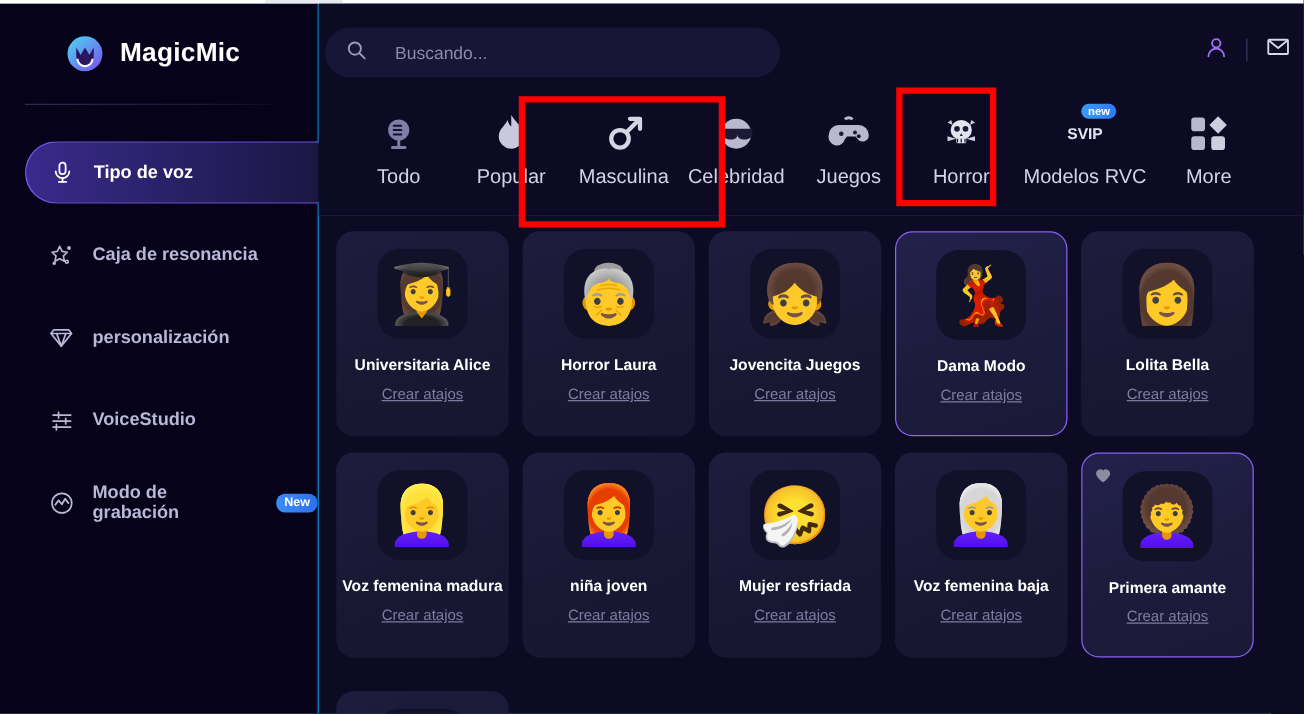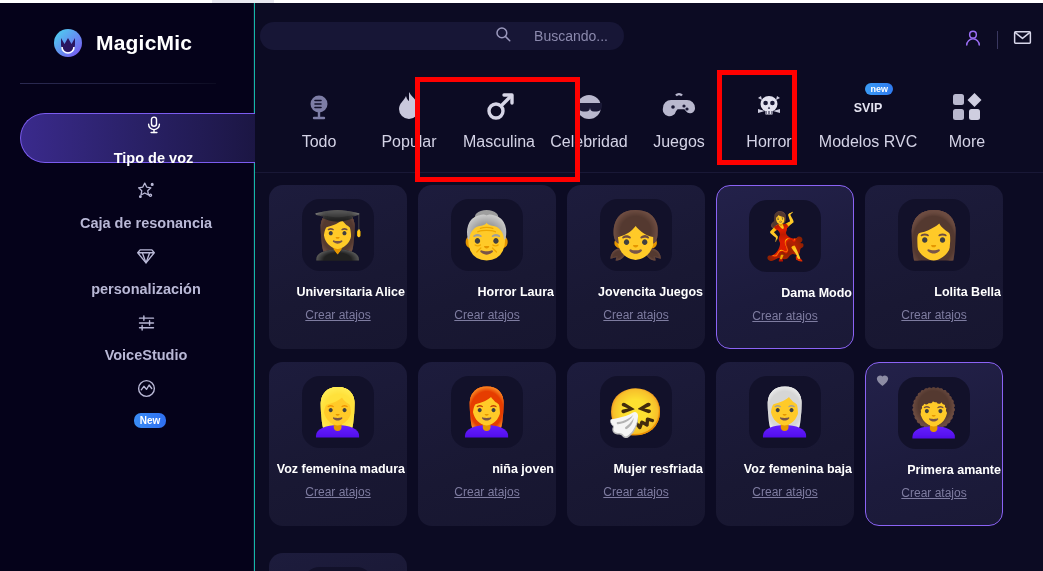--- a/index.html
+++ b/index.html
@@ -5,21 +5,21 @@
   * { box-sizing: border-box; margin: 0; padding: 0; }
   html, body {
     width: 1043px; height: 571px;
     overflow: hidden;
     background: #05021a;
     font-family: "Liberation Sans", sans-serif;
   }
   #app {
     position: relative;
     width: 1043px; height: 571px;
-    background: #14b8a6;
+    background: #0ea5e9;
     overflow: hidden;
     padding-left: 44px;
   }
   .top-strip {
     position: absolute; top: 0; left: 0; width: 1043px; height: 3px;
     background: #ffffff;
   }
   .top-strip .tab-nub {
     position: absolute; left: 212px; top: 0; width: 62px; height: 3px;
     background: #e8e8f0;
@@ -46,21 +46,20 @@
     position: absolute; left: 20px; top: 80px; width: 196px; height: 1px;
     background: linear-gradient(90deg,#2b2a52,#1a1938 70%,#0d0c22);
   }
   .nav { position: absolute; top: 110px; left: 0; width: 254px; }
   .nav-item {
     position: relative;
     display: flex; align-items: center; gap: 14px;
     height: 50px; margin: 0 0 16px 0; padding-left: 38px;
     color: #b9b8d6; font-size: 14.5px; font-weight: bold;
     cursor: pointer;
-    flex-direction: column;
   }
   .nav-item .nav-ico { width: 22px; height: 22px; display:flex; align-items:center; justify-content:center; flex: none; }
   .nav-item.active {
     margin-left: 20px;
     width: 248px;
     border-radius: 26px 0 0 26px;
     background: linear-gradient(90deg, #3a2a8c 0%, #2a2168 45%, #1a1540 100%);
     border: 1px solid #7b5cf0;
     border-right: none;
     padding-left: 18px;
@@ -82,26 +81,25 @@
     width: 788px; height: 568px;
     background: #0c0b23;
   }
   .header {
     position: relative; height: 77px;
     display: flex; align-items: center;
     background: #0c0b23;
   }
   .search-box {
     position: absolute; left: 5px; top: 19px;
-    width: 364px; height: 28px;
+    width: 364px; height: 40px;
     background: #171636;
     border-radius: 20px;
     display: flex; align-items: center; gap: 22px;
     padding: 0 16px;
-    justify-content: flex-end;
   }
   .search-ph { color: #8b89ad; font-size: 14px; }
   .header-right {
     position: absolute; right: 10px; top: 24px;
     display: flex; align-items: center; gap: 14px;
   }
   .hr-divider { width: 1px; height: 18px; background: #3a3860; }
 
   
   .tabs-wrap {
@@ -161,21 +159,21 @@
   .card-thumb {
     width: 72px; height: 72px; border-radius: 18px;
     background: #12112a;
     display: flex; align-items: center; justify-content: center;
     font-size: 46px; line-height: 1;
     overflow: hidden;
     position: relative;
   }
   .card-title {
     margin-top: 14px; font-size: 12.5px; font-weight: bold; color: #ffffff;
-    text-align: right; width: 134px; white-space: nowrap; overflow: hidden;
+    text-align: center; width: 134px; white-space: nowrap; overflow: hidden;
   }
   .card-sub {
     margin-top: 9px; font-size: 12px; color: #7e7ca0; text-decoration: underline;
   }
   .heart-ico {
     position: absolute; left: 8px; top: 8px; z-index: 3;
   }
 
   
   .partial-card {
@@ -282,20 +280,21 @@
       </div>
 
 
       <div class="nav-item">
         <span class="nav-ico">
           <svg width="21" height="21" viewBox="0 0 24 24" fill="none" stroke="#b9b8d6" stroke-width="1.6" stroke-linecap="round" stroke-linejoin="round">
             <circle cx="12" cy="12" r="9"></circle>
               <path d="M6 13.5 l3-4 3 3.5 3-5 3 4"></path>
           </svg>
         </span>
+        <span>Modo de grabación</span>
         <span class="badge-new">New</span>
       </div>
 
     </div>
   </div>
 
   <div class="main">
 
     <div class="header">
       <div class="search-box">

